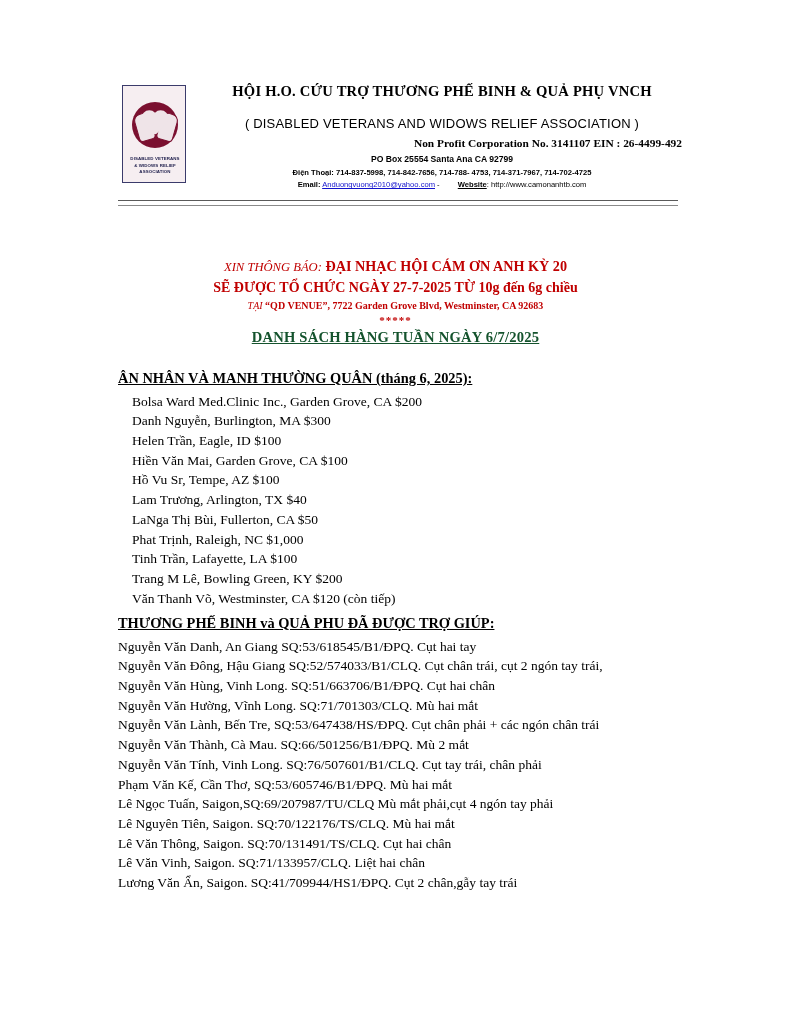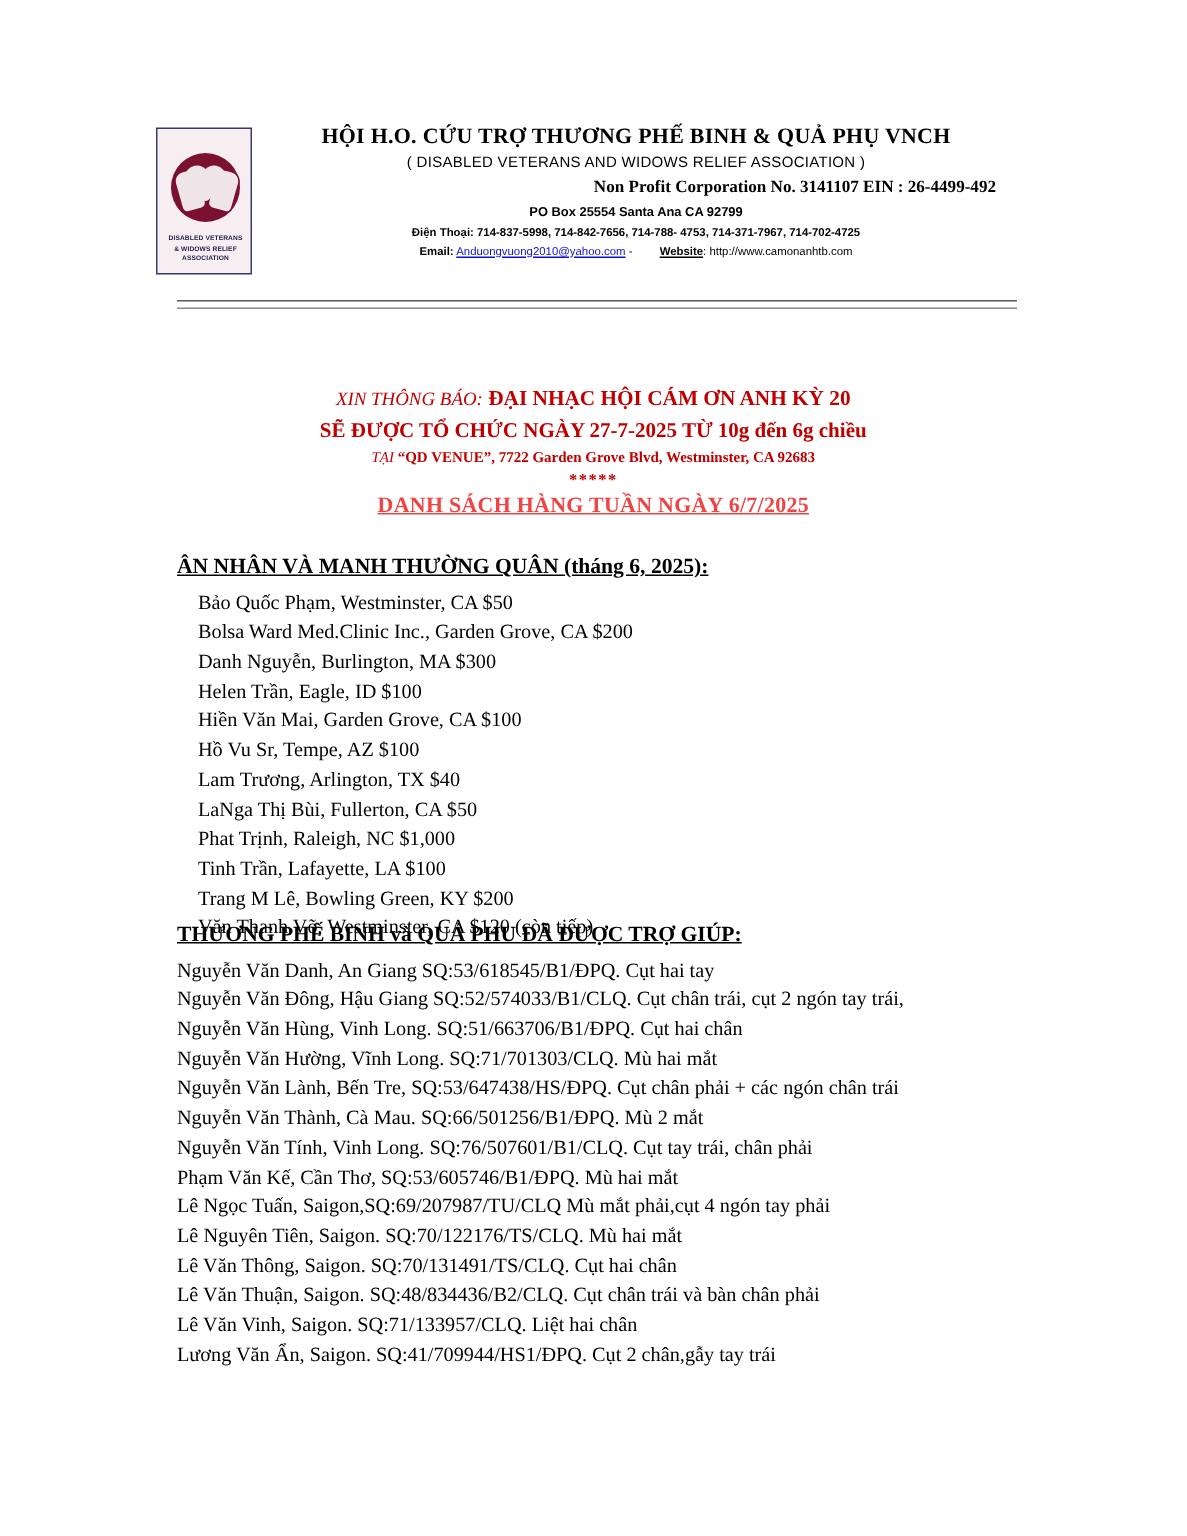--- a/index.html
+++ b/index.html
@@ -19,21 +19,21 @@
     position: relative;
     width: 791px;
     height: 1024px;
     box-sizing: border-box;
     padding: 0;
   }
 
   
   .letterhead {
     position: absolute;
-    left: 104px;
+    left: 122px;
     top: 82px;
     width: 560px;
     display: flex;
     flex-direction: row;
     align-items: flex-start;
   }
   .logo-box {
     width: 66px;
     height: 100px;
     flex: 0 0 66px;
@@ -111,24 +111,24 @@
   .org-name {
     font-family: "Liberation Serif", serif;
     font-size: 14.6px;
     font-weight: bold;
     letter-spacing: 0.2px;
     line-height: 1.25;
     white-space: nowrap;
   }
   .org-name-en {
     font-family: "Liberation Sans", sans-serif;
-    font-size: 10px;
+    font-size: 13px;
     letter-spacing: 0.2px;
     line-height: 1.5;
-    margin-top: 1px;
+    margin-top: 14px;
   }
   .org-np {
     font-family: "Liberation Serif", serif;
     font-size: 11.4px;
     font-weight: bold;
     margin-top: 2px;
     line-height: 1.3;
     text-align: right;
   }
   .org-addr {
@@ -211,21 +211,21 @@
     color: #c00000;
     letter-spacing: 1px;
     line-height: 1.3;
   }
   .doc-title {
     font-size: 14.6px;
     font-weight: bold;
     text-decoration: underline;
     letter-spacing: 0.2px;
     margin-top: 2px;
-    color: #ef4444;
+    color: #14532d;
   }
 
   
   .section {
     position: absolute;
     left: 118px;
     width: 600px;
   }
   .sec-donors { top: 368px; }
   .sec-recipients { top: 613px; }
@@ -294,21 +294,20 @@
       <span class="ital">TẠI</span>
       <b>“QD VENUE”, 7722 Garden Grove Blvd, Westminster, CA 92683</b>
     </div>
     <div class="ann-stars">*****</div>
     <div class="doc-title">DANH SÁCH HÀNG TUẦN NGÀY 6/7/2025</div>
   </div>
 
   <div class="section sec-donors">
     <div class="sec-heading">ÂN NHÂN VÀ MANH THƯỜNG QUÂN (tháng 6, 2025):</div>
     <ul class="list indent">
-      <li>Bảo Quốc Phạm, Westminster, CA $50</li>
       <li>Bolsa Ward Med.Clinic Inc., Garden Grove, CA $200</li>
       <li>Danh Nguyễn, Burlington, MA $300</li>
       <li>Helen Trần, Eagle, ID $100</li>
       <li>Hiền Văn Mai, Garden Grove, CA $100</li>
       <li>Hồ Vu Sr, Tempe, AZ $100</li>
       <li>Lam Trương, Arlington, TX $40</li>
       <li>LaNga Thị Bùi, Fullerton, CA $50</li>
       <li>Phat Trịnh, Raleigh, NC $1,000</li>
       <li>Tinh Trần, Lafayette, LA $100</li>
       <li>Trang M Lê, Bowling Green, KY $200</li>
@@ -323,19 +322,18 @@
       <li>Nguyễn Văn Đông, Hậu Giang SQ:52/574033/B1/CLQ. Cụt chân trái, cụt 2 ngón tay trái,</li>
       <li>Nguyễn Văn Hùng, Vinh Long. SQ:51/663706/B1/ĐPQ. Cụt hai chân</li>
       <li>Nguyễn Văn Hường, Vĩnh Long. SQ:71/701303/CLQ. Mù hai mắt</li>
       <li>Nguyễn Văn Lành, Bến Tre, SQ:53/647438/HS/ĐPQ. Cụt chân phải + các ngón chân trái</li>
       <li>Nguyễn Văn Thành, Cà Mau. SQ:66/501256/B1/ĐPQ. Mù 2 mắt</li>
       <li>Nguyễn Văn Tính, Vinh Long. SQ:76/507601/B1/CLQ. Cụt tay trái, chân phải</li>
       <li>Phạm Văn Kế, Cần Thơ, SQ:53/605746/B1/ĐPQ. Mù hai mắt</li>
       <li>Lê Ngọc Tuấn, Saigon,SQ:69/207987/TU/CLQ Mù mắt phải,cụt 4 ngón tay phải</li>
       <li>Lê Nguyên Tiên, Saigon. SQ:70/122176/TS/CLQ. Mù hai mắt</li>
       <li>Lê Văn Thông, Saigon. SQ:70/131491/TS/CLQ. Cụt hai chân</li>
-      <li>Lê Văn Thuận, Saigon. SQ:48/834436/B2/CLQ. Cụt chân trái và bàn chân phải</li>
       <li>Lê Văn Vinh, Saigon. SQ:71/133957/CLQ. Liệt hai chân</li>
       <li>Lương Văn Ẩn, Saigon. SQ:41/709944/HS1/ĐPQ. Cụt 2 chân,gẫy tay trái</li>
     </ul>
   </div>
 
 </div>
 
 </body></html>

